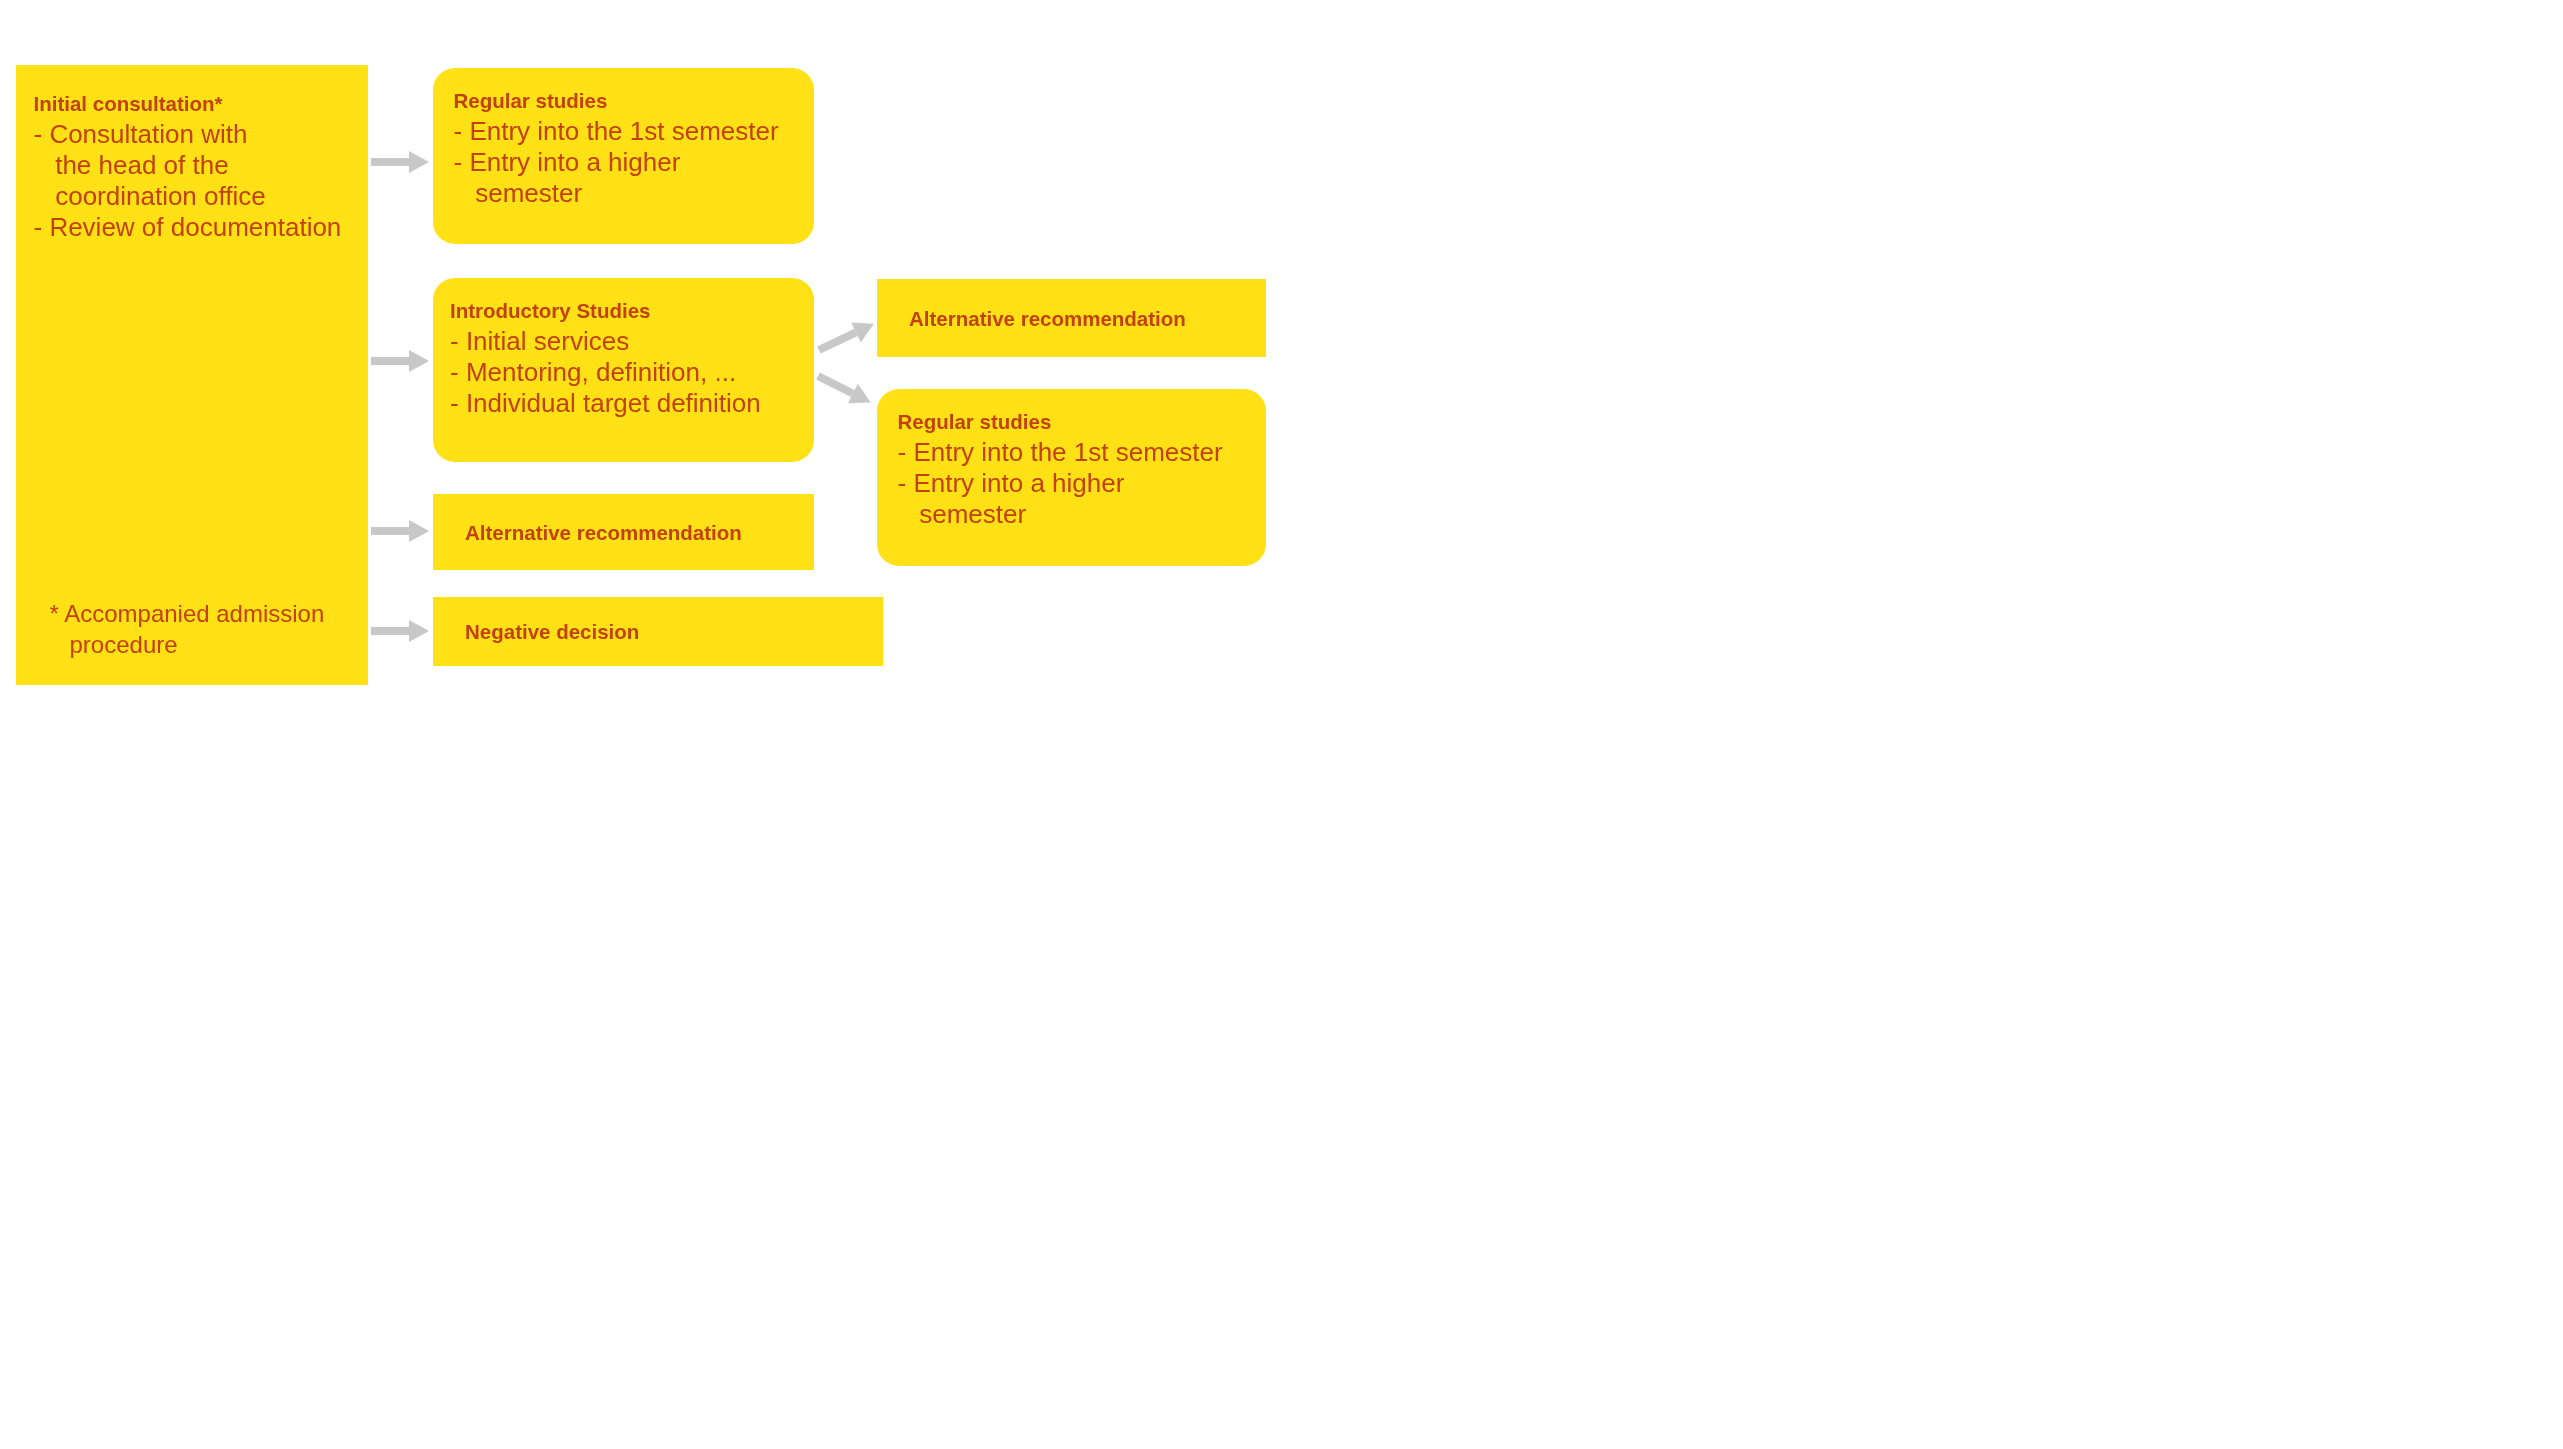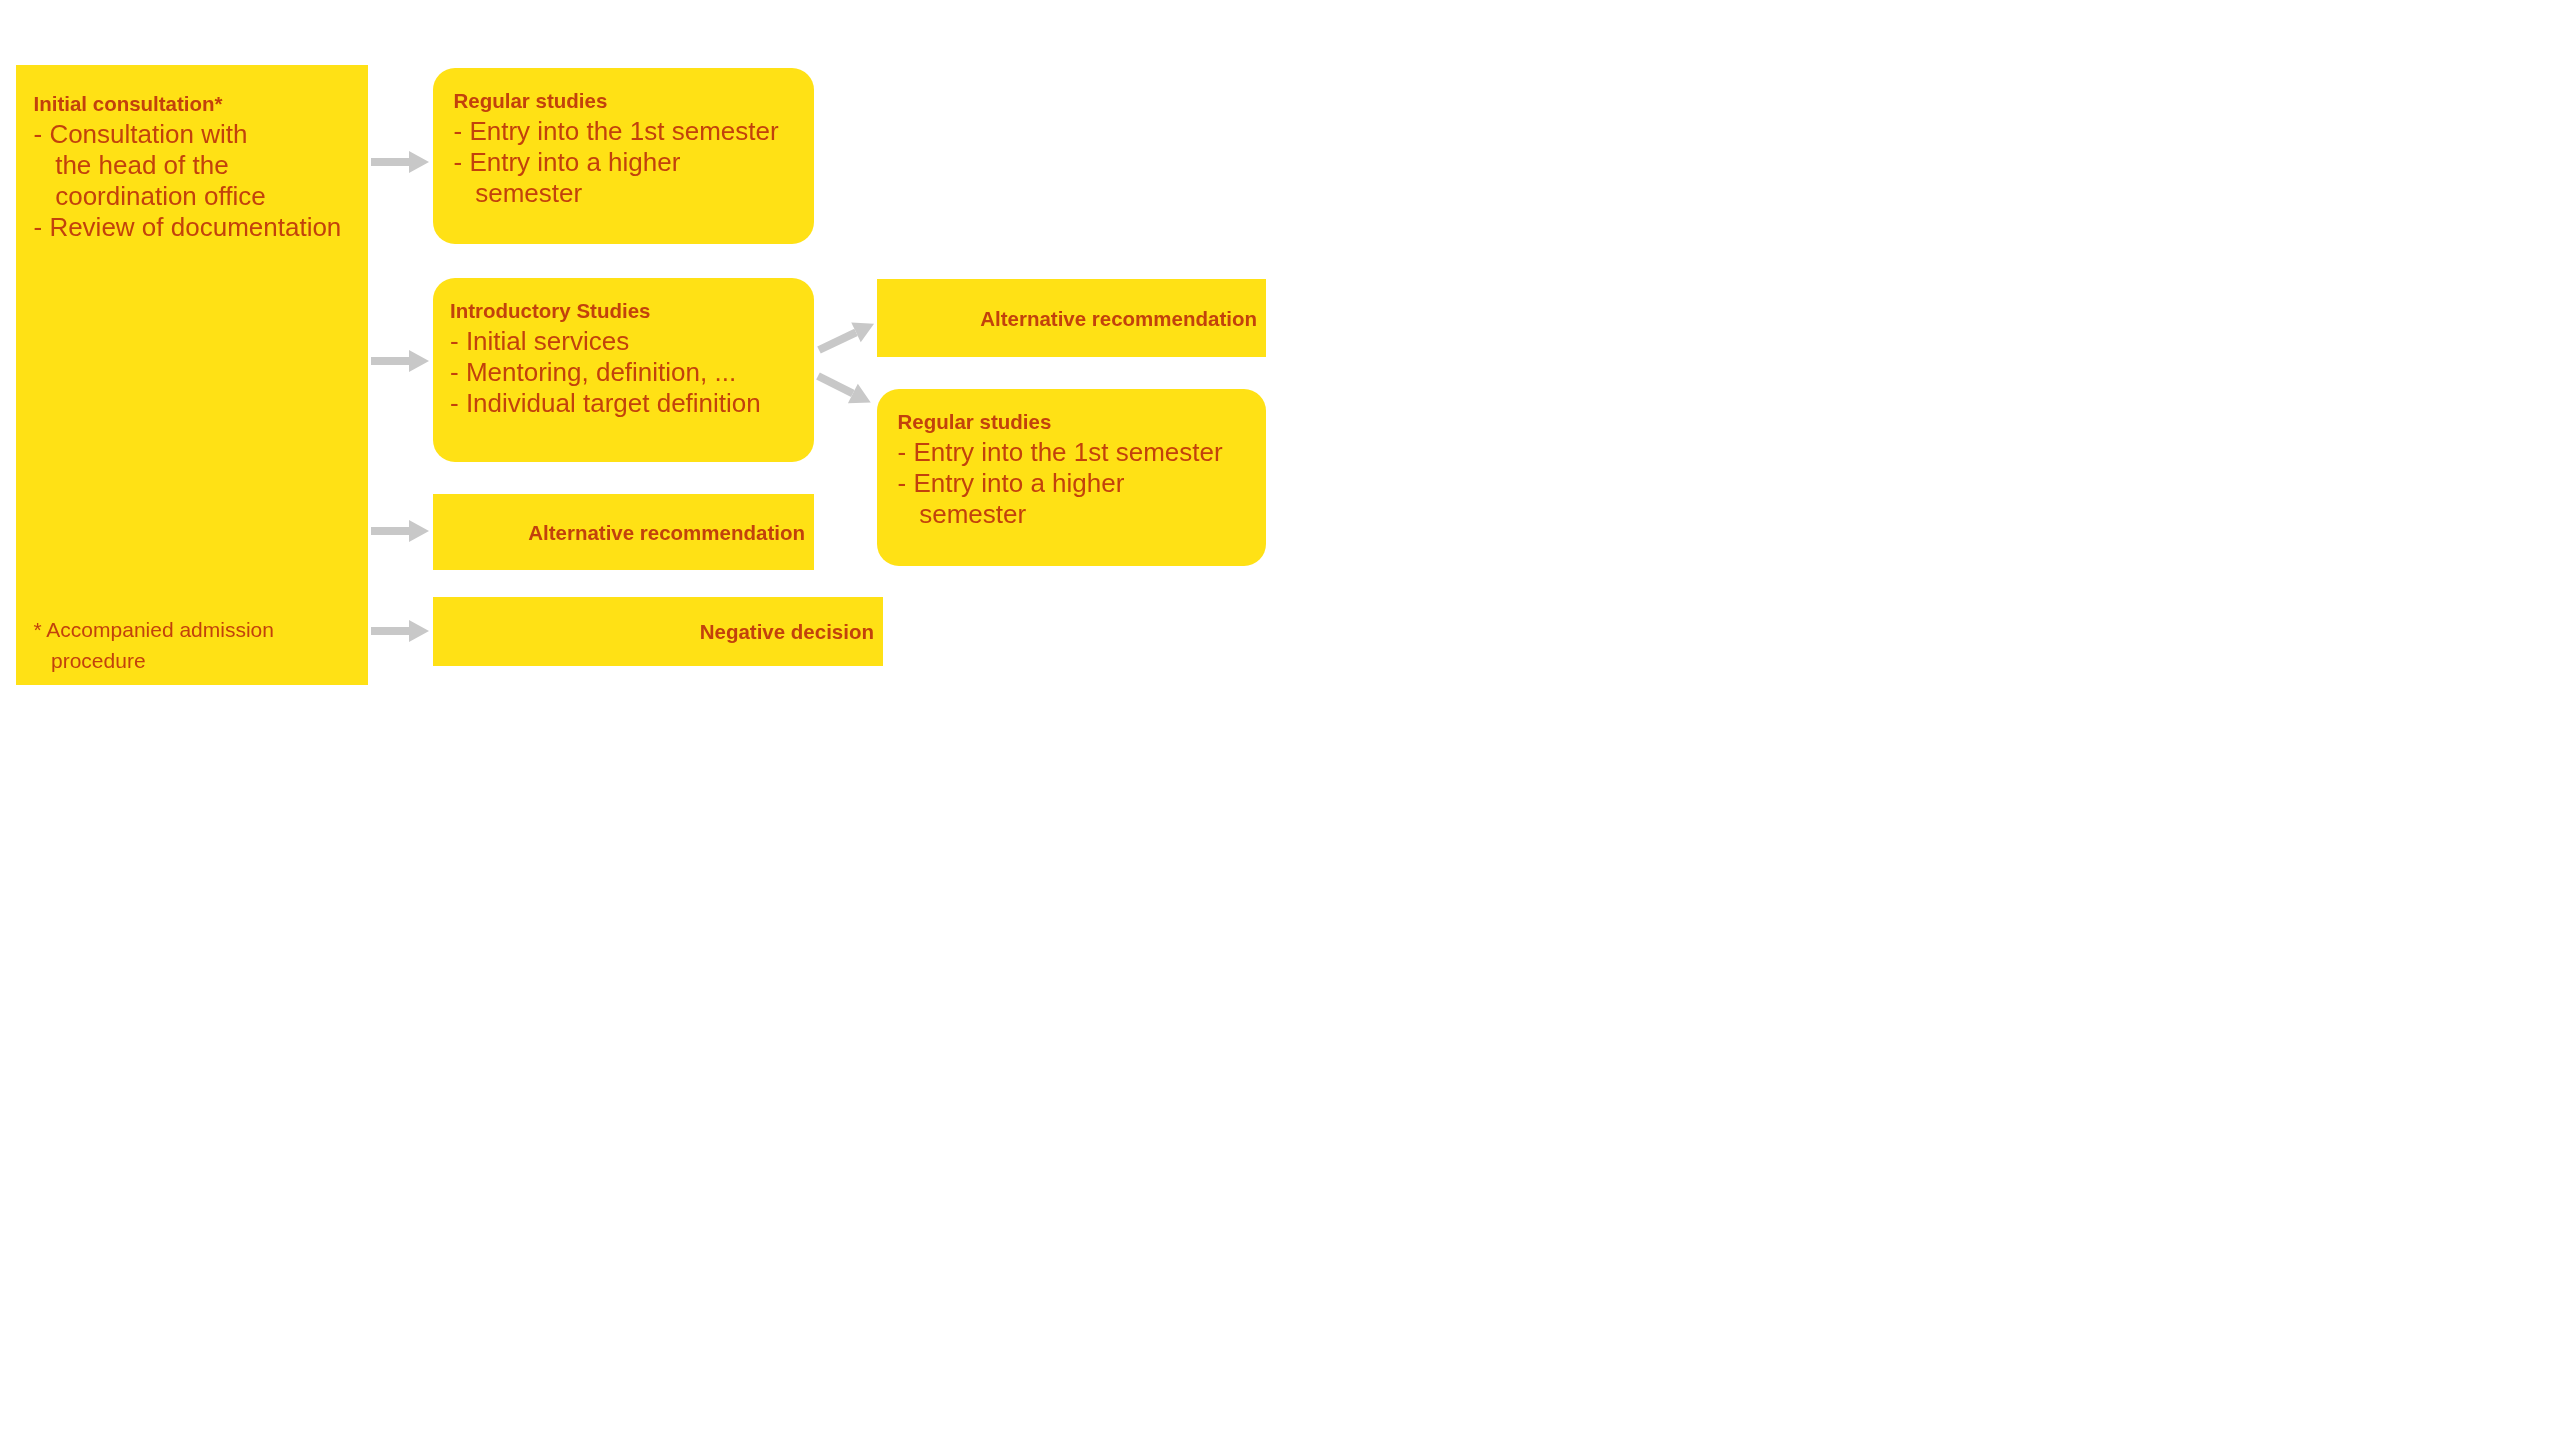--- a/index.html
+++ b/index.html
@@ -38,29 +38,28 @@
   .content-box {
     padding: 16.7px 13.7px 0 20.5px;
     border-radius: 22px;
   }
   .left-box {
     padding: 23px 13.7px 0 17.5px;
   }
   .single-line {
     display: flex;
     align-items: center;
-    padding: 0 9px 0 14px;
-    justify-content: flex-end;
+    padding: 0 9px 0 32px;
   }
   .footnote {
     position: absolute;
     left: 17.5px;
     bottom: 9px;
-    margin: 0;
-    font-size: 21px;
+    margin: 16px;
+    font-size: 24px;
     line-height: 31px;
     font-weight: 400;
     white-space: pre-wrap;
   }
   .arrow {
     position: absolute;
     height: 22px;
     display: flex;
     align-items: center;
     transform-origin: 0 50%;

